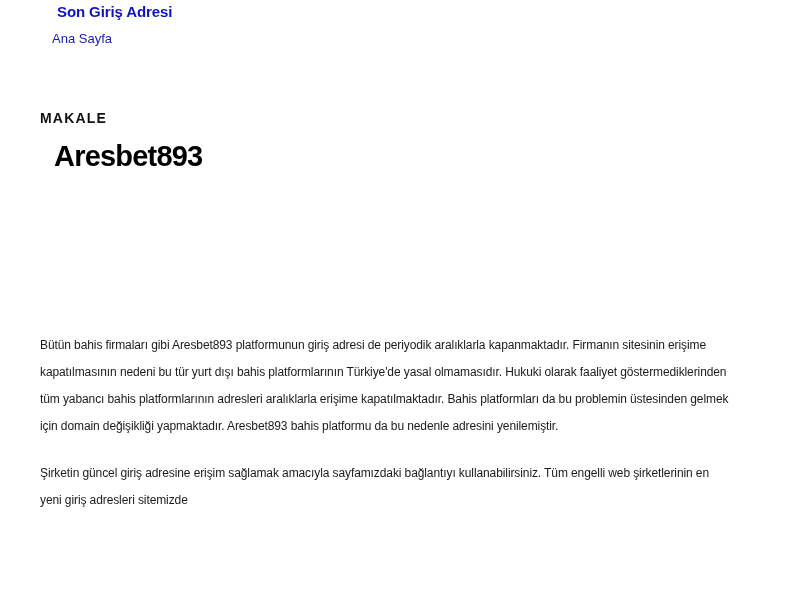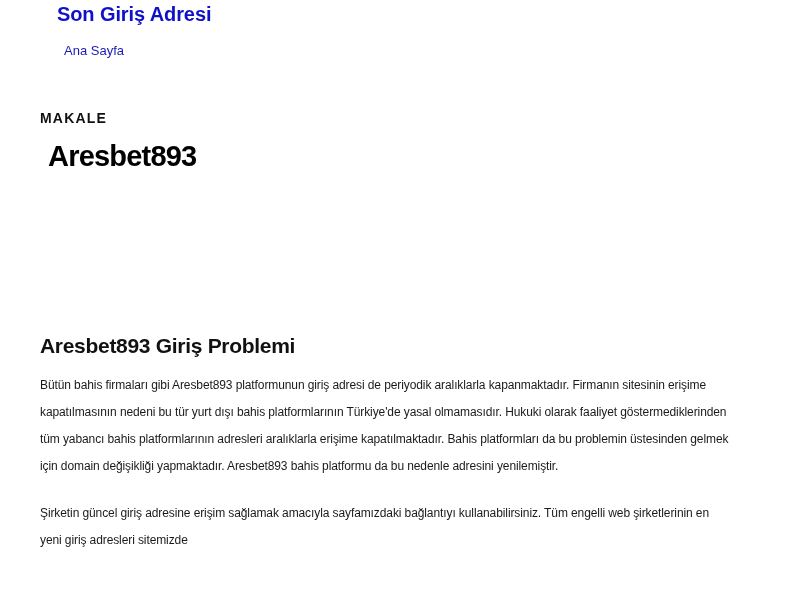--- a/index.html
+++ b/index.html
@@ -13,31 +13,31 @@
       color: #111111;
     }
     .header {
       position: relative;
       height: 60px;
     }
     .site-title {
       position: absolute;
       left: 57px;
       top: 3px;
-      font-size: 20px;
+      font-size: 15px;
       font-weight: bold;
       color: #1010c8;
       text-decoration: none;
       letter-spacing: -0.1px;
     }
     .nav {
       position: absolute;
       left: 52px;
       top: 29px;
-      margin: 12px;
+      margin: 0;
       padding: 0;
       list-style: none;
     }
     .nav a {
       font-size: 13px;
       color: #1a1ab8;
       text-decoration: none;
     }
     .main {
       position: absolute;
@@ -51,21 +51,21 @@
       left: 0;
       font-size: 14px;
       font-weight: bold;
       letter-spacing: 1.2px;
       color: #111111;
       white-space: nowrap;
     }
     .entry-title {
       position: absolute;
       top: 140px;
-      left: 8px;
+      left: 14px;
       margin: 0;
       font-size: 29px;
       font-weight: bold;
       letter-spacing: -0.8px;
       color: #000000;
       white-space: nowrap;
     }
     .content {
       position: absolute;
       top: 332px;
@@ -98,17 +98,16 @@
       <a href="#">Ana Sayfa</a>
     </li>
   </ul>
 </header>
 
 <main class="main">
   <div class="kicker">MAKALE</div>
   <h1 class="entry-title">Aresbet893</h1>
 
   <div class="content">
-    <h2>Aresbet893 Giriş Problemi</h2>
     <p>Bütün bahis firmaları gibi Aresbet893 platformunun giriş adresi de periyodik aralıklarla kapanmaktadır. Firmanın sitesinin erişime kapatılmasının nedeni bu tür yurt dışı bahis platformlarının Türkiye'de yasal olmamasıdır. Hukuki olarak faaliyet göstermediklerinden tüm yabancı bahis platformlarının adresleri aralıklarla erişime kapatılmaktadır. Bahis platformları da bu problemin üstesinden gelmek için domain değişikliği yapmaktadır. Aresbet893 bahis platformu da bu nedenle adresini yenilemiştir.</p>
     <p>Şirketin güncel giriş adresine erişim sağlamak amacıyla sayfamızdaki bağlantıyı kullanabilirsiniz. Tüm engelli web şirketlerinin en yeni giriş adresleri sitemizde</p>
   </div>
 </main>
 
 </body></html>

